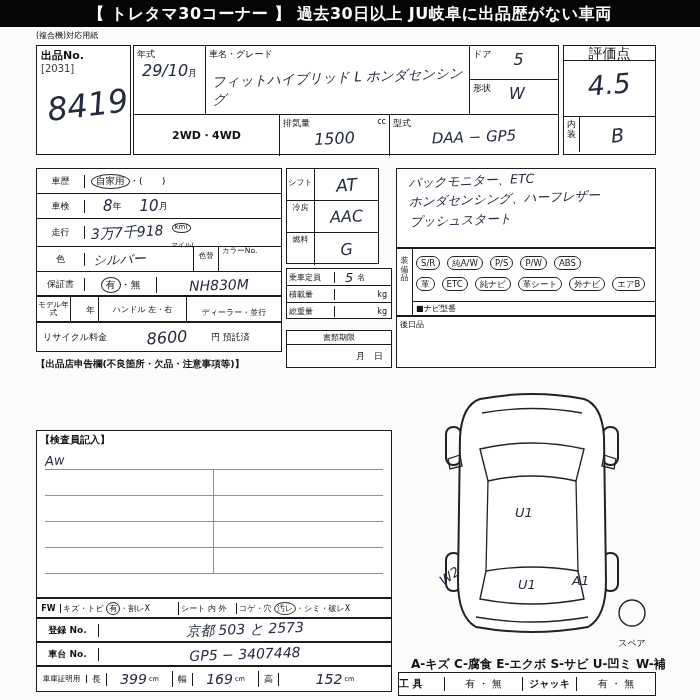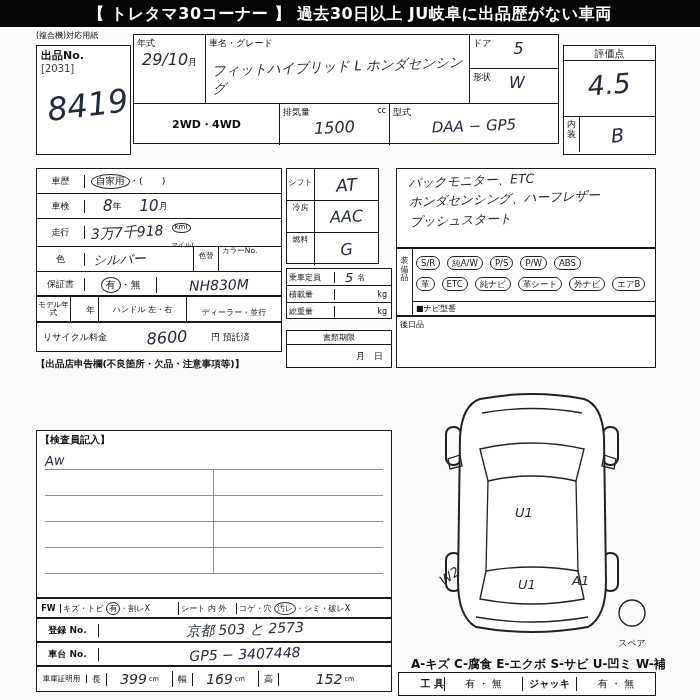--- a/index.html
+++ b/index.html
@@ -32,21 +32,21 @@
 
   <div class="banner">【 トレタマ30コーナー 】 過去30日以上 JU岐阜に出品歴がない車両</div>
   <div class="cell lb8" style="left:36px; top:30px;">(複合機)対応用紙</div>
 
   <div class="bx" style="left:36px; top:45px; width:95px; height:110px;">
     <div class="cell" style="left:4px; top:2px; font-size:11px; font-weight:bold;">出品No.</div>
     <div class="cell" style="left:4px; top:17px; font-size:10px; color:#3a3a3a;">[2031]</div>
     <div class="cell hw" style="left:10px; top:40px; font-size:32px; transform:rotate(-7deg);">8419</div>
   </div>
 
-  <div class="bx" style="left:133px; top:34px; width:426px; height:110px;">
+  <div class="bx" style="left:133px; top:45px; width:426px; height:110px;">
     <div class="cell brd-r" style="left:0; top:0; width:72px; height:68px;">
       <div class="lb" style="padding:2px 0 0 3px;">年式</div>
       <span class="hw" style="font-size:16px; margin-left:8px;">29/10</span><span class="lb">月</span>
     </div>
     <div class="cell brd-r" style="left:72px; top:0; width:264px; height:68px;">
       <div class="lb" style="padding:2px 0 0 3px;">車名・グレード</div>
       <div class="hw" style="font-size:13.5px; padding:8px 2px 0 6px; transform:rotate(-2deg);">フィットハイブリッド L ホンダセンシング</div>
     </div>
     <div class="cell brd-b" style="left:336px; top:0; width:88px; height:34px; display:flex;">
       <span class="lb" style="padding:2px 0 0 3px;">ドア</span>
@@ -64,21 +64,21 @@
       <span class="lb8" style="position:absolute; right:3px; top:2px;">cc</span>
       <div class="hw" style="font-size:16px; text-align:center; margin-top:14px; transform:rotate(-3deg);">1500</div>
     </div>
     <div class="cell" style="left:256px; top:68px; width:168px; height:42px; border-top:1.2px solid #1a1a1a;">
       <span class="lb" style="position:absolute; left:3px; top:2px;">型式</span>
       <div class="hw" style="font-size:15px; text-align:center; margin-top:13px; transform:rotate(-2deg);">DAA − GP5</div>
     </div>
   </div>
 
   <div class="bx" style="left:563px; top:45px; width:93px; height:110px;">
-    <div class="brd-b" style="height:15px; text-align:center; font-size:10px; line-height:15px;">評価点</div>
+    <div class="brd-b" style="height:15px; text-align:center; font-size:14px; line-height:15px;">評価点</div>
     <div class="hw" style="height:55px; text-align:center; font-size:27px; padding-top:8px; transform:rotate(-5deg);">4.5</div>
     <div class="frow" style="height:36px; border-top:1.2px solid #1a1a1a;">
       <div class="vert lb brd-r" style="width:16px; height:100%; padding-top:3px;">内装</div>
       <div class="hw" style="flex:1; text-align:center; font-size:19px; transform:rotate(-6deg);">B</div>
     </div>
   </div>
 
   <div class="bx" style="left:36px; top:168px; width:246px; height:128px;">
     <div class="frow brd-b" style="height:25px;">
       <div class="lb brd-r" style="width:48px; text-align:center;">車歴</div>
@@ -287,19 +287,19 @@
       <text x="170" y="200" font-size="13" font-style="italic" fill="#232a3d">A1</text>
 
       <circle cx="230" cy="228" r="13" fill="none" stroke="#222" stroke-width="1.4"></circle>
       <text x="230" y="261" font-size="9" text-anchor="middle" fill="#111">スペア</text>
     </svg>
   </div>
 
   <div class="cell" style="left:411px; top:656px; width:260px; font-size:12px; font-weight:bold;">A-キズ C-腐食 E-エクボ S-サビ U-凹ミ W-補修 XX-交換済</div>
 
   <div class="bx frow" style="left:398px; top:672px; width:258px; height:24px; font-size:10px;">
-    <div class="brd-r" style="width:46px; text-align:right; font-weight:bold;">工 具</div>
+    <div class="brd-r" style="width:46px; text-align:left; font-weight:bold;">工 具</div>
     <div class="brd-r" style="width:78px; text-align:center;">有 ・ 無</div>
     <div class="brd-r" style="width:54px; text-align:center; font-weight:bold;">ジャッキ</div>
     <div style="flex:1; text-align:center;">有 ・ 無</div>
   </div>
 
 </div>
 
 </body></html>

